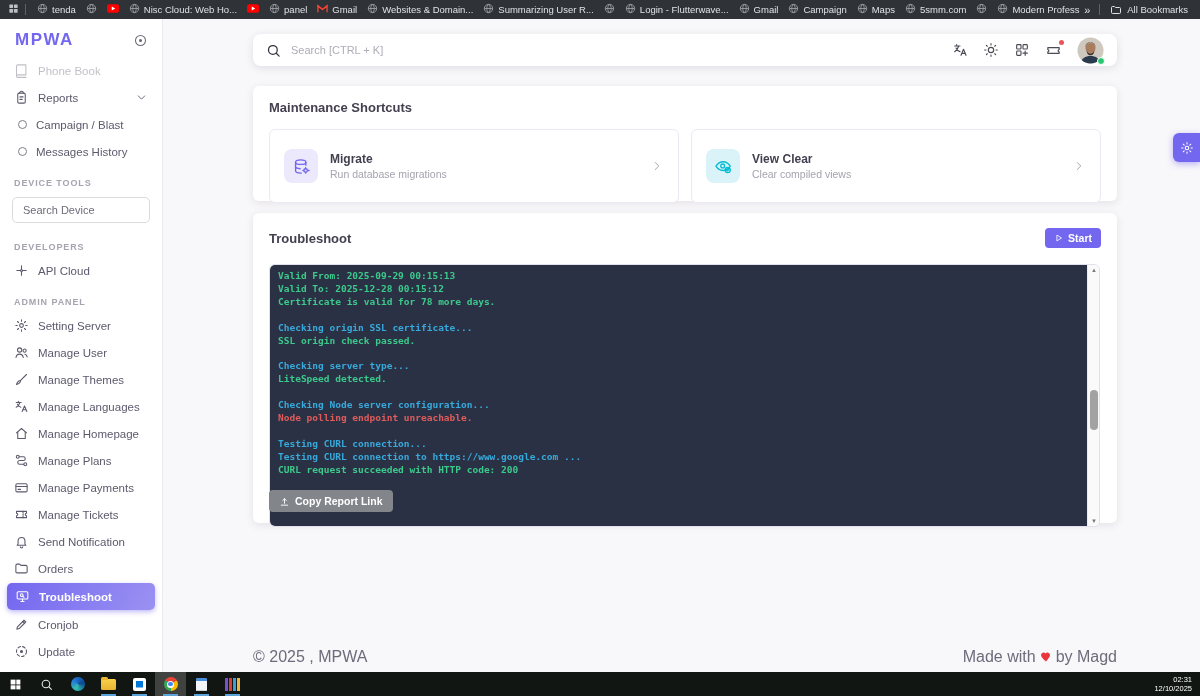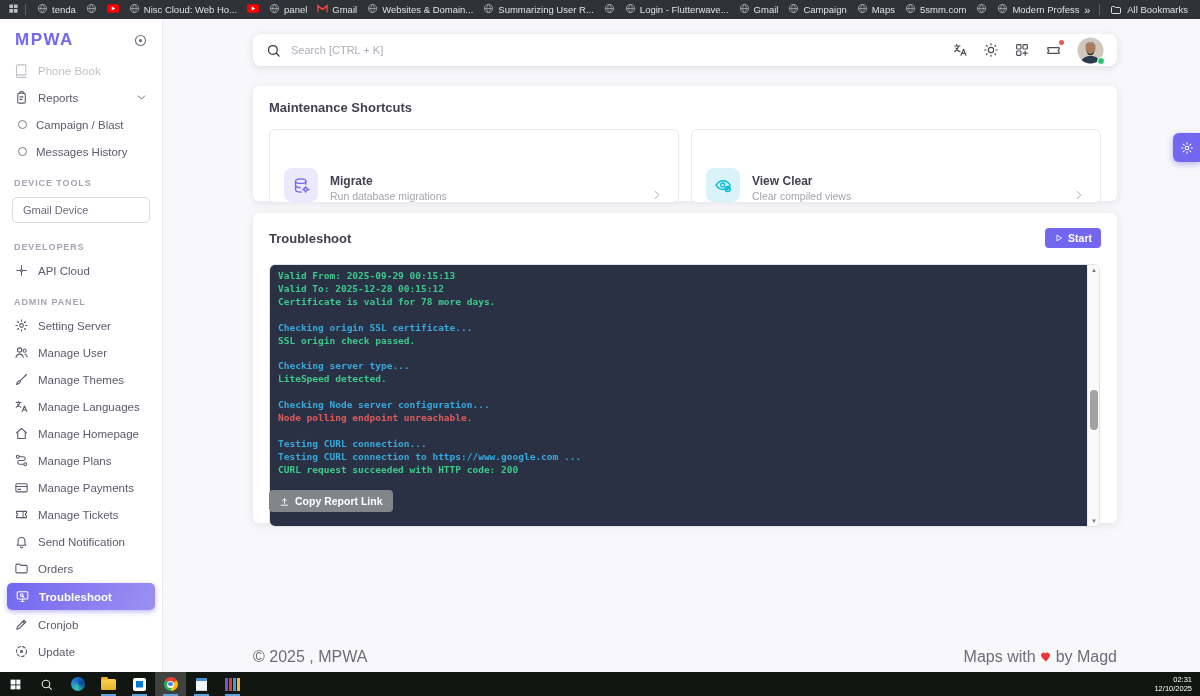--- a/index.html
+++ b/index.html
@@ -52,21 +52,21 @@
   .hdr-ic { display:flex; cursor:pointer; position:relative; }
   .hdr-ic .reddot { position:absolute; top:-2px; right:-2px; width:5px; height:5px; background:#ea5455; border-radius:50%; }
   .avatar-wrap { position:relative; width:27px; height:27px; cursor:pointer; }
   .avatar-wrap .status { position:absolute; right:-1px; bottom:-1px; width:8px; height:8px; background:#28c76f;
     border:1.5px solid #fff; border-radius:50%; }
 
   .card { position:absolute; left:4px; right:0; background:#fff; border-radius:6px; box-shadow:0 2px 8px rgba(47,43,61,.10); }
   .card-maint { top:67px; height:115px; padding:14px 16px; }
   .card-title { font-size:13px; font-weight:700; color:#444050; }
   .mt-cards { display:flex; gap:12px; margin-top:14px; }
-  .mt-card { flex:1; border:1px solid #ebe9f1; border-radius:6px; height:74px; display:flex; align-items:flex-end;
+  .mt-card { flex:1; border:1px solid #ebe9f1; border-radius:6px; height:74px; display:flex; align-items:center;
     padding:0 14px; gap:12px; cursor:pointer; background:#fff; }
   .mt-ic { width:34px; height:34px; border-radius:8px; display:flex; align-items:center; justify-content:center; flex:none; }
   .mt-t { font-size:12px; font-weight:700; color:#444050; }
   .mt-s { font-size:10.5px; color:#a5a3ae; margin-top:2px; }
   .mt-chev { margin-left:auto; color:#a5a3ae; display:flex; }
 
   .card-trouble { top:194px; height:310px; }
   .tr-head { display:flex; align-items:center; justify-content:space-between; padding:15px 16px 0; }
   .btn-start { background:#7367f0; color:#fff; border:none; border-radius:4px; font-size:10.5px; font-weight:600;
     padding:4px 9px; display:flex; align-items:center; gap:4px; cursor:pointer; font-family:"Liberation Sans",sans-serif; }
@@ -289,21 +289,21 @@
         </div>
         <div class="sb-sub">
           <span class="dot"></span>
           <span>Campaign / Blast</span>
         </div>
         <div class="sb-sub">
           <span class="dot"></span>
           <span>Messages History</span>
         </div>
         <div class="sb-section">DEVICE TOOLS</div>
-        <div class="sb-select">Gmail Device</div>
+        <div class="sb-select">Search Device</div>
         <div class="sb-section">DEVELOPERS</div>
         <div class="sb-item">
           <span class="ic">
             <svg width="15" height="15" viewBox="0 0 24 24" fill="none" stroke="currentColor" stroke-width="1.7" stroke-linecap="round" stroke-linejoin="round">
               <path d="M12 4.5v5M12 14.5v5M4.5 12h5M14.5 12h5"></path>
               <circle cx="12" cy="12" r="1.6"></circle>
             </svg>
           </span>
           <span>API Cloud</span>
         </div>
@@ -556,21 +556,21 @@
           <svg width="11" height="11" viewBox="0 0 24 24" fill="none" stroke="#fff" stroke-width="2" stroke-linecap="round" stroke-linejoin="round">
               <path d="M12 16V6M8 10l4-4 4 4M5 20h14"></path>
             </svg>
           <span>Copy Report Link</span>
         </button>
       </section>
 
       <div class="footer">
         <span>© 2025 , MPWA</span>
         <span class="right">
-          <span>Maps with</span>
+          <span>Made with</span>
           <svg width="12" height="12" viewBox="0 0 24 24" fill="#e8353e">
               <path d="M12 21C5 15 2 11.5 2 8a5 5 0 0 1 9-3 5 5 0 0 1 9 3c0 3.5-3 7-8 13z"></path>
             </svg>
           <span>by Magd</span>
         </span>
       </div>
     </div>
 
     <button class="customizer">
       <svg width="14" height="14" viewBox="0 0 24 24" fill="none" stroke="#fff" stroke-width="1.8" stroke-linecap="round">

